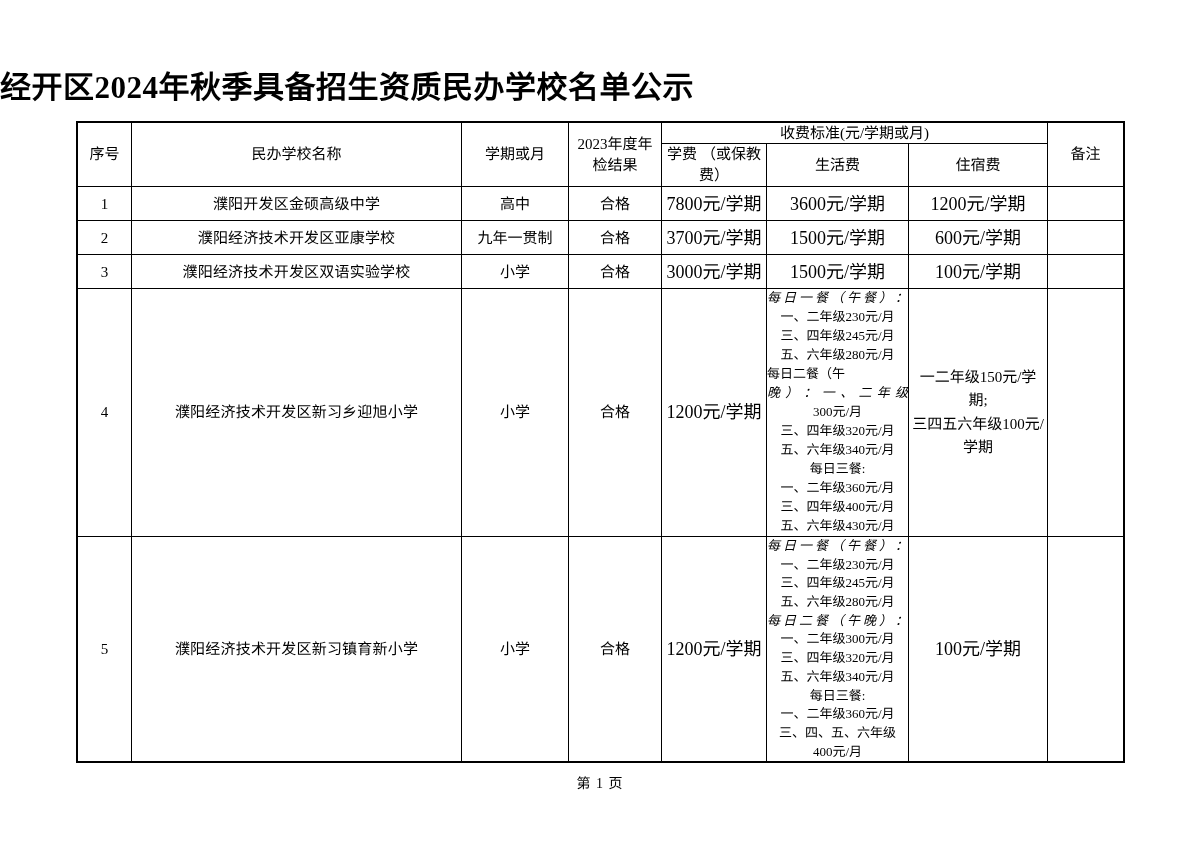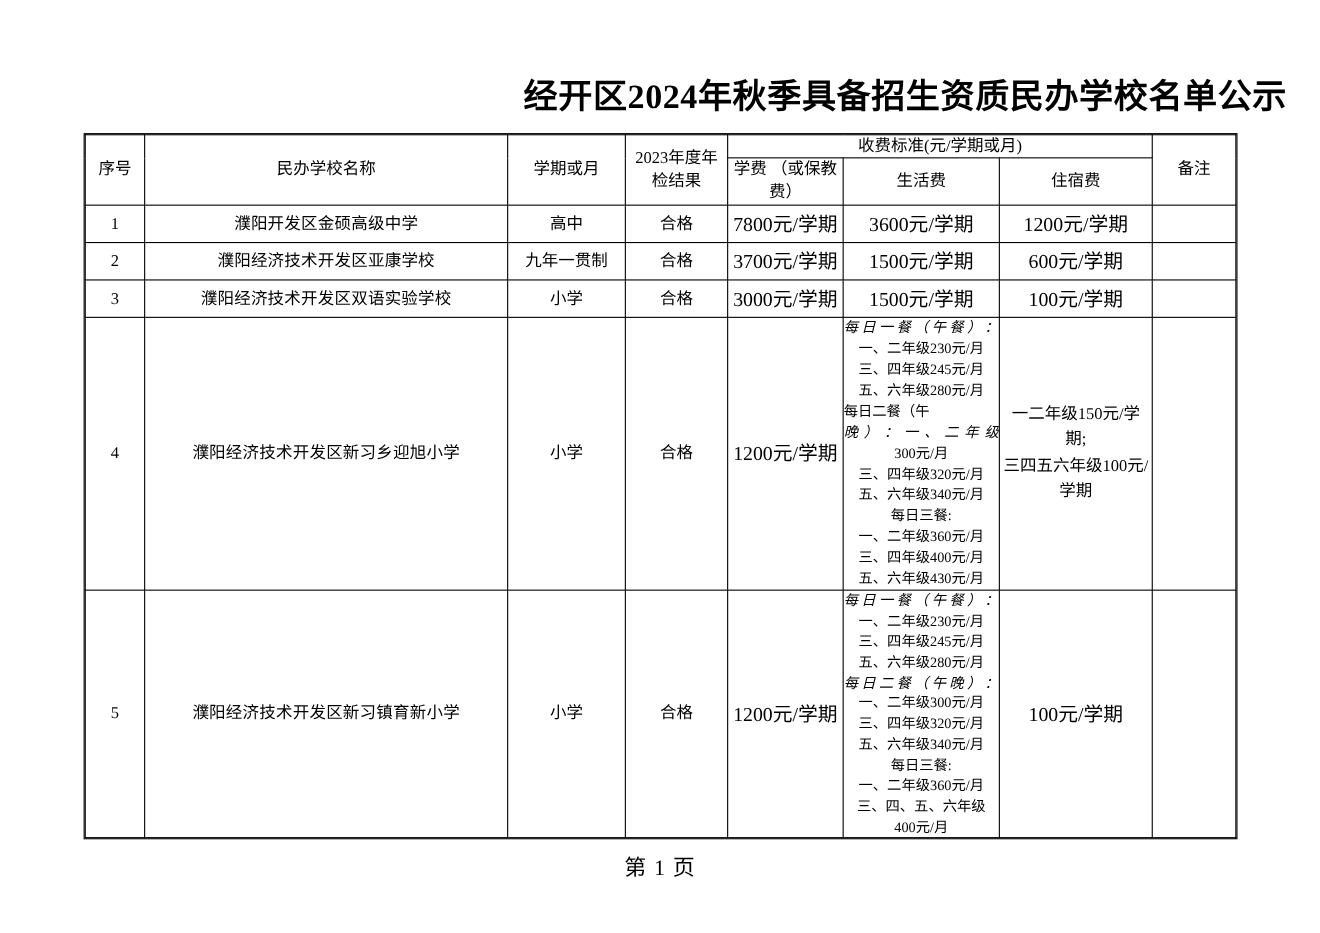--- a/index.html
+++ b/index.html
@@ -22,21 +22,21 @@
     height: 848px;
     box-sizing: border-box;
   }
 
   
   .doc-title {
     position: absolute;
     left: 0;
     top: 68px;
     width: 1170px;
-    text-align: right;
+    text-align: left;
     font-family: "Liberation Serif", "DejaVu Serif", serif;
     font-size: 31px;
     font-weight: bold;
     letter-spacing: 0.5px;
     line-height: 40px;
     white-space: nowrap;
   }
 
   
   .table-wrap {
@@ -139,21 +139,21 @@
   
   .r-tall-5 .fee-detail { line-height: 1.44; }
 
   
   .page-footer {
     position: absolute;
     left: 0;
     top: 772px;
     width: 1200px;
     text-align: center;
-    font-size: 20px;
+    font-size: 14px;
     letter-spacing: 1px;
   }
 </style>
 </head>
 <body>
 
 <div class="page">
 
   <div class="doc-title">经开区2024年秋季具备招生资质民办学校名单公示</div>
 

